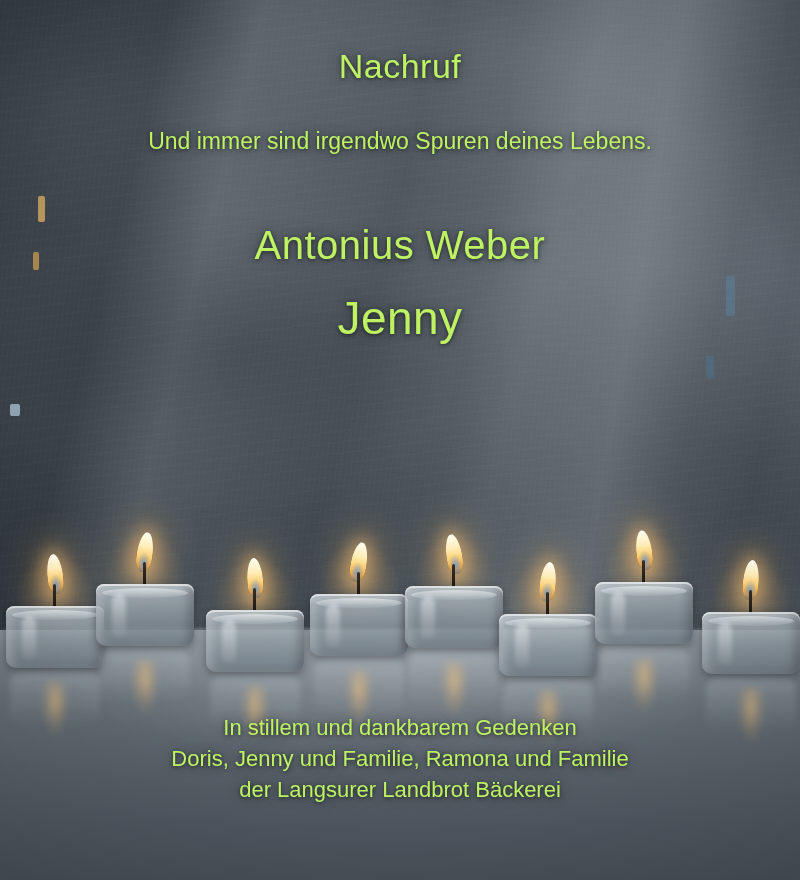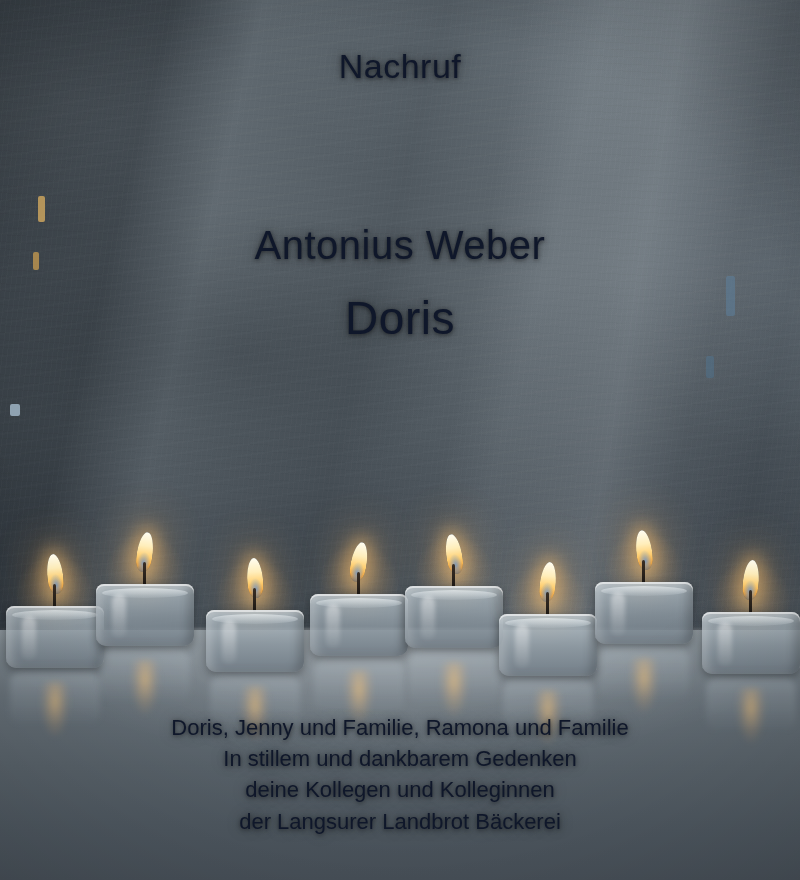--- a/index.html
+++ b/index.html
@@ -179,21 +179,21 @@
   
   .text-layer {
     position: absolute;
     inset: 0;
     text-align: center;
   }
   .t {
     position: absolute;
     left: 0;
     right: 0;
-    color: #0f172a;
+    color: #bef264;
     text-shadow: 0 1px 4px rgba(0,0,0,0.55), 0 0 14px rgba(0,0,0,0.35);
     line-height: 1.32;
     font-weight: 400;
   }
   .heading {
     top: 44px;
     font-size: 34px;
     letter-spacing: 0.5px;
   }
   .motto {
@@ -312,23 +312,23 @@
       <div class="cup"></div>
       <div class="cup-reflection"></div>
       <div class="reflection"></div>
     </div>
   </div>
 
   <div class="bg-vignette"></div>
 
   <div class="text-layer">
     <div class="t heading">Nachruf</div>
+    <div class="t motto">Und immer sind irgendwo Spuren deines Lebens.</div>
     <div class="t name">Antonius Weber</div>
-    <div class="t nickname">Doris</div>
+    <div class="t nickname">Jenny</div>
     <div class="t closing">
+      <div>In stillem und dankbarem Gedenken</div>
       <div>Doris, Jenny und Familie, Ramona und Familie</div>
-      <div>In stillem und dankbarem Gedenken</div>
-      <div>deine Kollegen und Kolleginnen</div>
       <div>der Langsurer Landbrot Bäckerei</div>
     </div>
   </div>
 
 </div>
 
 </body></html>

